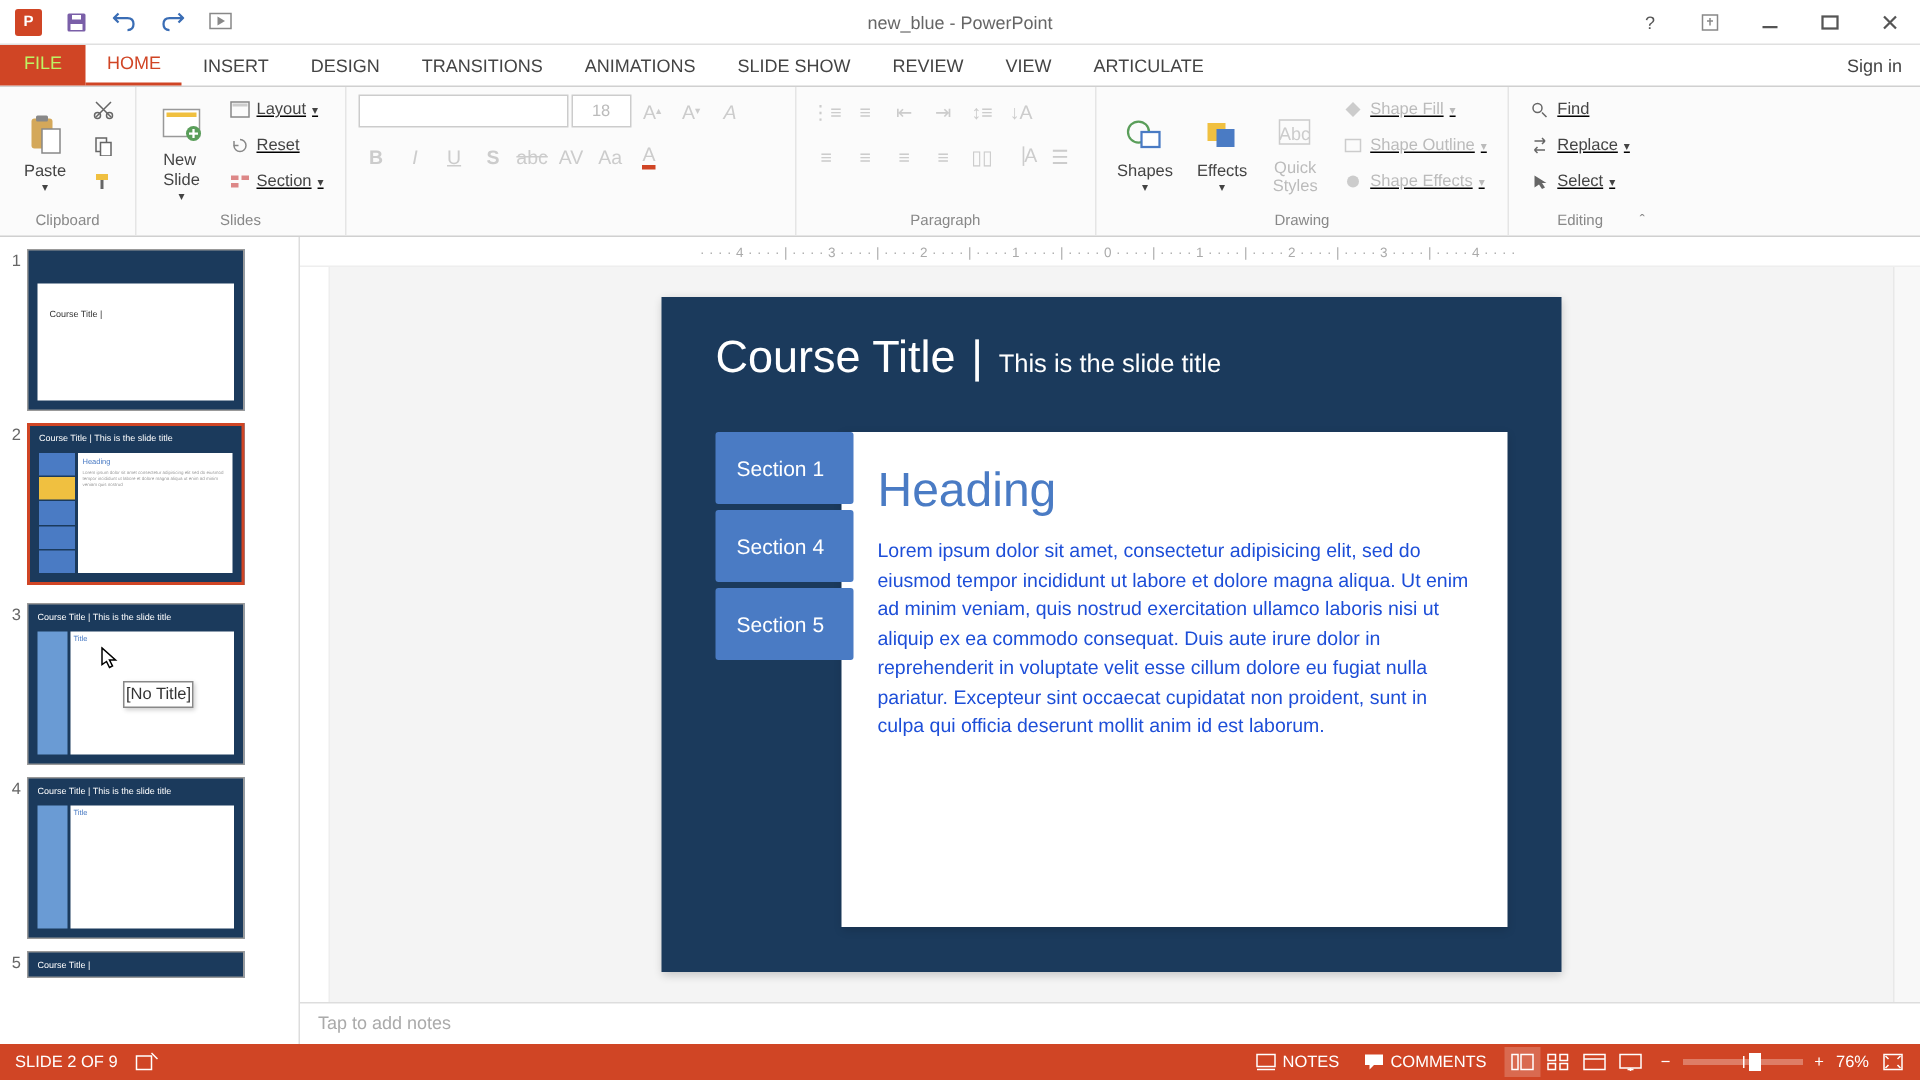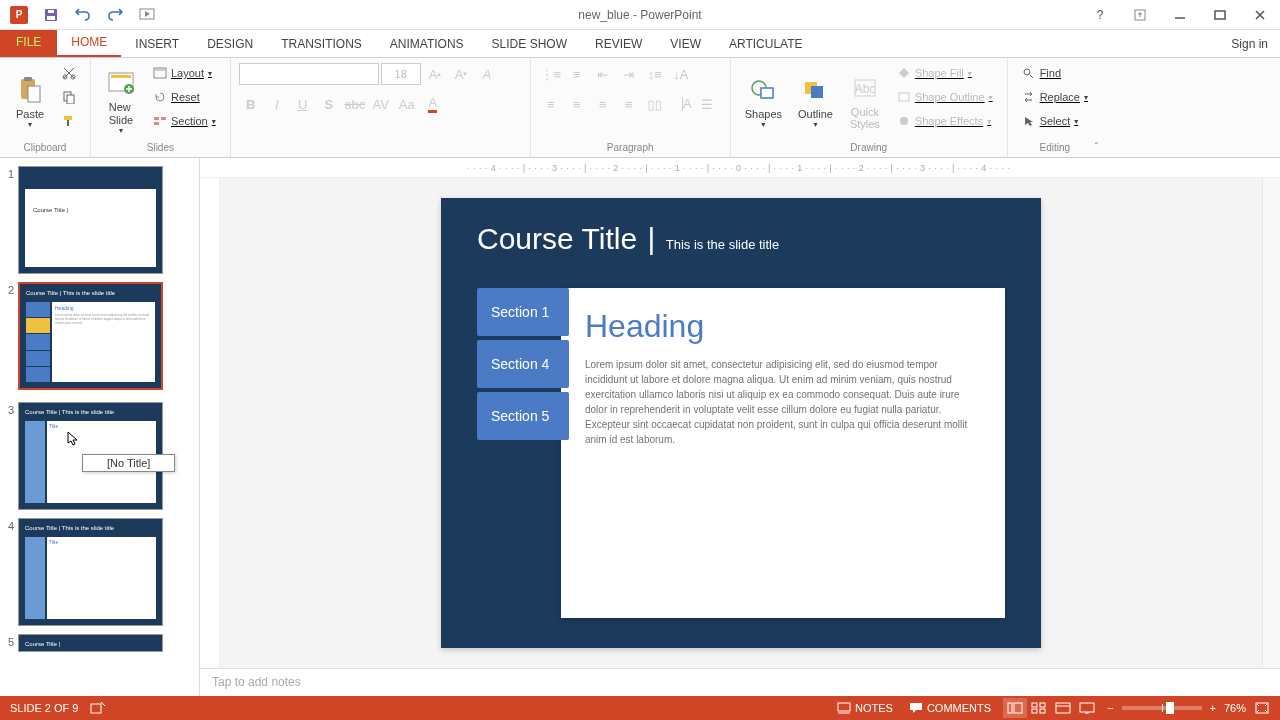--- a/index.html
+++ b/index.html
@@ -59,49 +59,49 @@
 .ruler-h::before { content: "····4····|····3····|····2····|····1····|····0····|····1····|····2····|····3····|····4····"; letter-spacing: 3px; color: #aaa; }
 .canvas-mid { flex: 1; display: flex; }
 .ruler-v { width: 20px; background: #fff; border-right: 1px solid #eee; position: relative; }
 .slide-viewport { flex: 1; background: #f4f4f4; display: flex; align-items: flex-start; justify-content: center; padding: 20px; overflow: hidden; position: relative; }
 .vscroll { width: 18px; background: #f8f8f8; border-left: 1px solid #e8e8e8; }
 
 .slide { width: 600px; height: 450px; background: #1b3a5c; position: relative; box-shadow: 0 2px 6px rgba(0,0,0,0.2); }
 .slide-header { padding: 24px 36px 10px; }
 .slide-course-title { font-size: 30px; color: #fff; font-weight: 300; display: inline; }
 .slide-divider { font-size: 30px; color: #fff; font-weight: 100; margin: 0 6px; }
-.slide-subtitle { font-size: 13px; color: #fff; font-weight: 300; }
+.slide-subtitle { font-size: 17px; color: #fff; font-weight: 300; }
 .slide-body { position: absolute; top: 90px; left: 36px; right: 36px; bottom: 30px; display: flex; }
 .sections { display: flex; flex-direction: column; gap: 4px; width: 92px; z-index: 1; }
 .section-tab { height: 48px; background: #4a7bc4; color: #fff; font-size: 14px; display: flex; align-items: center; padding-left: 14px; cursor: pointer; border-radius: 2px; }
 .section-tab.active { background: #f0c040; color: #222; box-shadow: 2px 2px 4px rgba(0,0,0,0.3); width: 118px; }
 .content-box { flex: 1; background: #fff; margin-left: -8px; padding: 20px 24px; box-shadow: 0 2px 6px rgba(0,0,0,0.15); }
 .content-heading { font-size: 32px; color: #4a7bc4; font-weight: 300; margin-bottom: 12px; }
-.content-body { font-size: 10px; color: #737373; line-height: 1.5; }
+.content-body { font-size: 13px; color: #1d4ed8; line-height: 1.5; }
 
 
 .notes { height: 28px; border-top: 1px solid #ddd; background: #fff; padding: 6px 12px; font-size: 12px; color: #aaa; }
 
 
 .statusbar { height: 24px; background: #d04525; color: #fff; display: flex; align-items: center; font-size: 11px; padding: 0 10px; }
 .statusbar-left { display: flex; align-items: center; gap: 12px; }
 .statusbar-right { margin-left: auto; display: flex; align-items: center; gap: 8px; }
 .sb-btn { display: flex; align-items: center; gap: 4px; cursor: pointer; padding: 2px 4px; justify-content: flex-end; }
 .view-btns { display: flex; gap: 0; }
 .view-btn { width: 24px; height: 20px; display: flex; align-items: center; justify-content: center; cursor: pointer; }
 .view-btn.active { background: rgba(255,255,255,0.2); }
 .zoom-slider { width: 80px; height: 4px; background: rgba(255,255,255,0.3); position: relative; }
 .zoom-slider::before { content: ""; position: absolute; left: 50%; top: -2px; width: 1px; height: 8px; background: #fff; }
 .zoom-thumb { position: absolute; left: 56%; top: -4px; width: 8px; height: 12px; background: #fff; }
 
 
 svg { display: block; }
 
 
-.tooltip { position: absolute; background: #fff; border: 1px solid #888; padding: 2px 24px; font-size: 11px; color: #333; box-shadow: 1px 1px 3px rgba(0,0,0,0.2); z-index: 10; }
+.tooltip { position: absolute; background: #fff; border: 1px solid #888; padding: 2px 1px; font-size: 11px; color: #333; box-shadow: 1px 1px 3px rgba(0,0,0,0.2); z-index: 10; }
 </style>
 </head>
 <body>
 
 <div class="titlebar">
   <div class="titlebar-left">
     <div class="qat-btn">
         <div class="app-icon">P</div>
       </div>
     <div class="qat-btn">
@@ -324,21 +324,21 @@
         <span>Shapes</span>
           <span style="font-size:8px">▾</span>
       </div>
       <div class="big-btn">
         <div class="icn">
             <svg width="28" height="24" viewBox="0 0 28 24">
               <rect x="4" y="4" width="12" height="12" fill="#f0c040"></rect>
               <rect x="10" y="8" width="12" height="12" fill="#4a7bc4"></rect>
             </svg>
           </div>
-        <span>Outline</span>
+        <span>Effects</span>
           <span style="font-size:8px">▾</span>
       </div>
       <div class="big-btn disabled" style="color:#bbb">
         <div class="icn">
             <svg width="28" height="24" viewBox="0 0 28 24">
               <rect x="4" y="4" width="20" height="16" fill="none" stroke="#ccc"></rect>
               <text x="14" y="17" font-size="12" text-anchor="middle" fill="#ccc">Abc</text>
             </svg>
           </div>
         <span style="white-space:pre-line;text-align:center;line-height:1.1">Quick<br>Styles</span>

